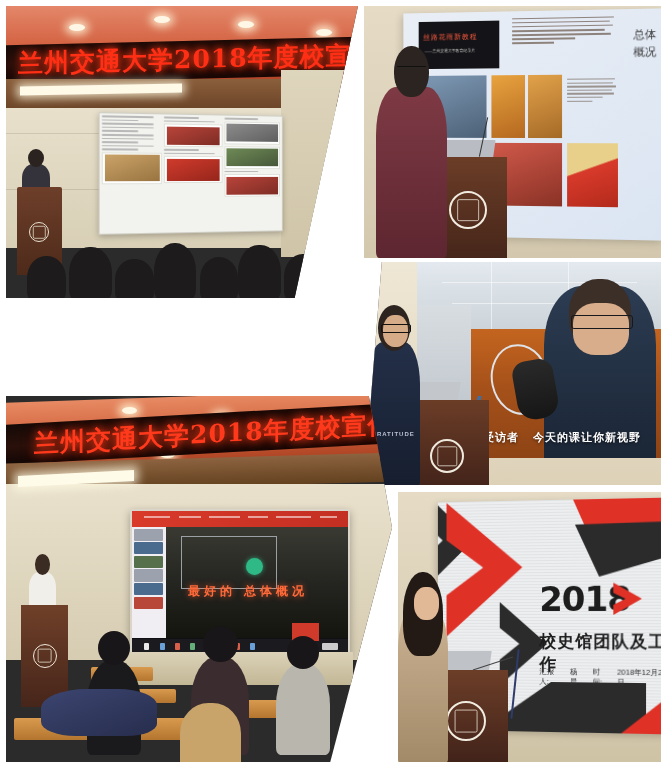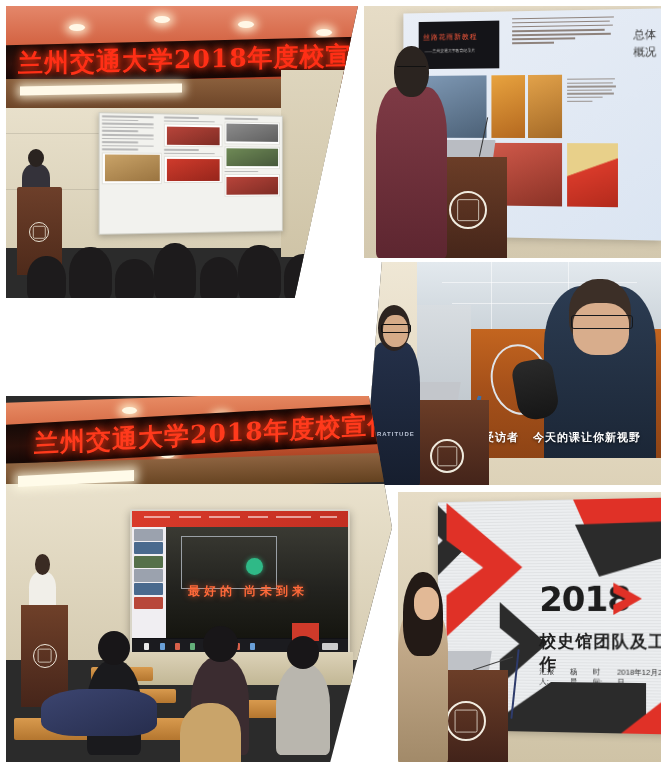--- a/index.html
+++ b/index.html
@@ -430,21 +430,21 @@
           <div class="th"></div>
             <div class="th b"></div>
             <div class="th g"></div>
           <div class="th"></div>
             <div class="th b"></div>
             <div class="th r"></div>
         </div>
         <div class="stage">
           <div class="selbox"></div>
           <div class="dot"></div>
-          <div class="cap">最好的  尚未到来</div>
+          <div class="cap">最好的  总体概况</div>
         </div>
         <div class="taskbar">
           <i style="left:6%;background:#e8e8e8"></i>
             <i style="left:13%;background:#6aa0d8"></i>
           <i style="left:20%;background:#d8604a"></i>
             <i style="left:27%;background:#64b07a"></i>
           <i style="left:34%;background:#d0a24a"></i>
             <i style="left:41%;background:#9a7fd0"></i>
           <i style="left:48%;background:#d8604a"></i>
             <i style="left:55%;background:#6aa0d8"></i>

